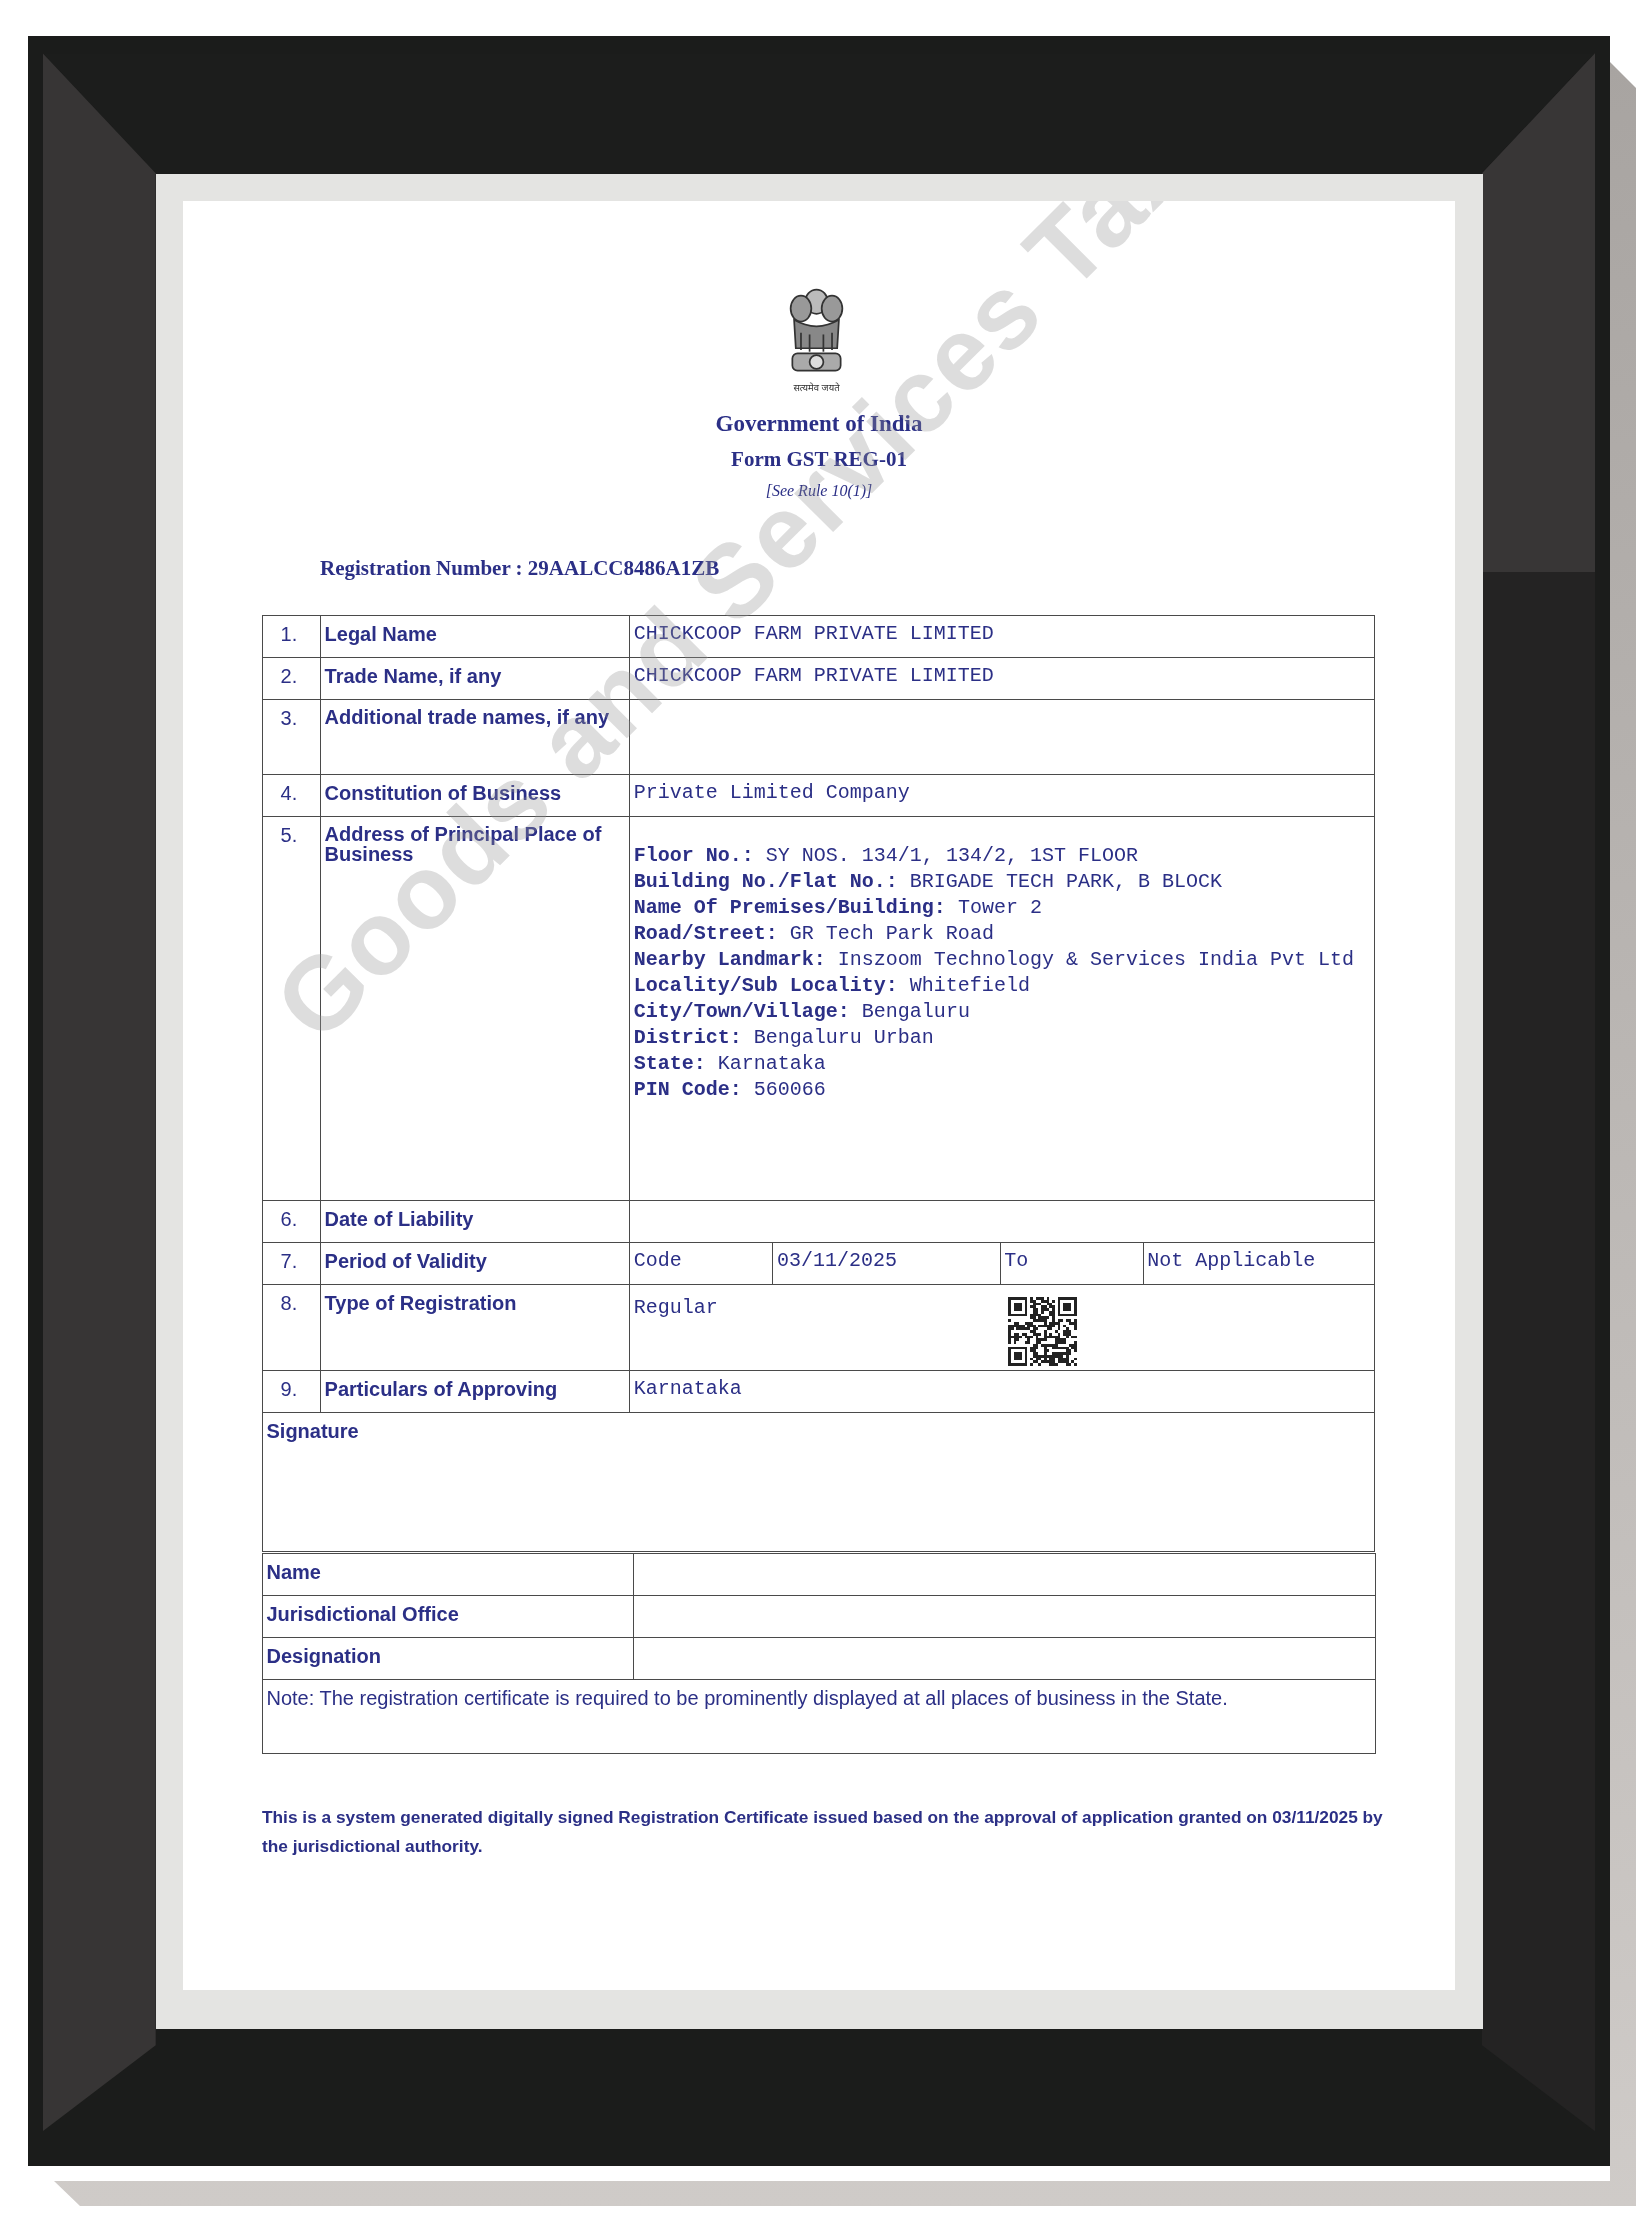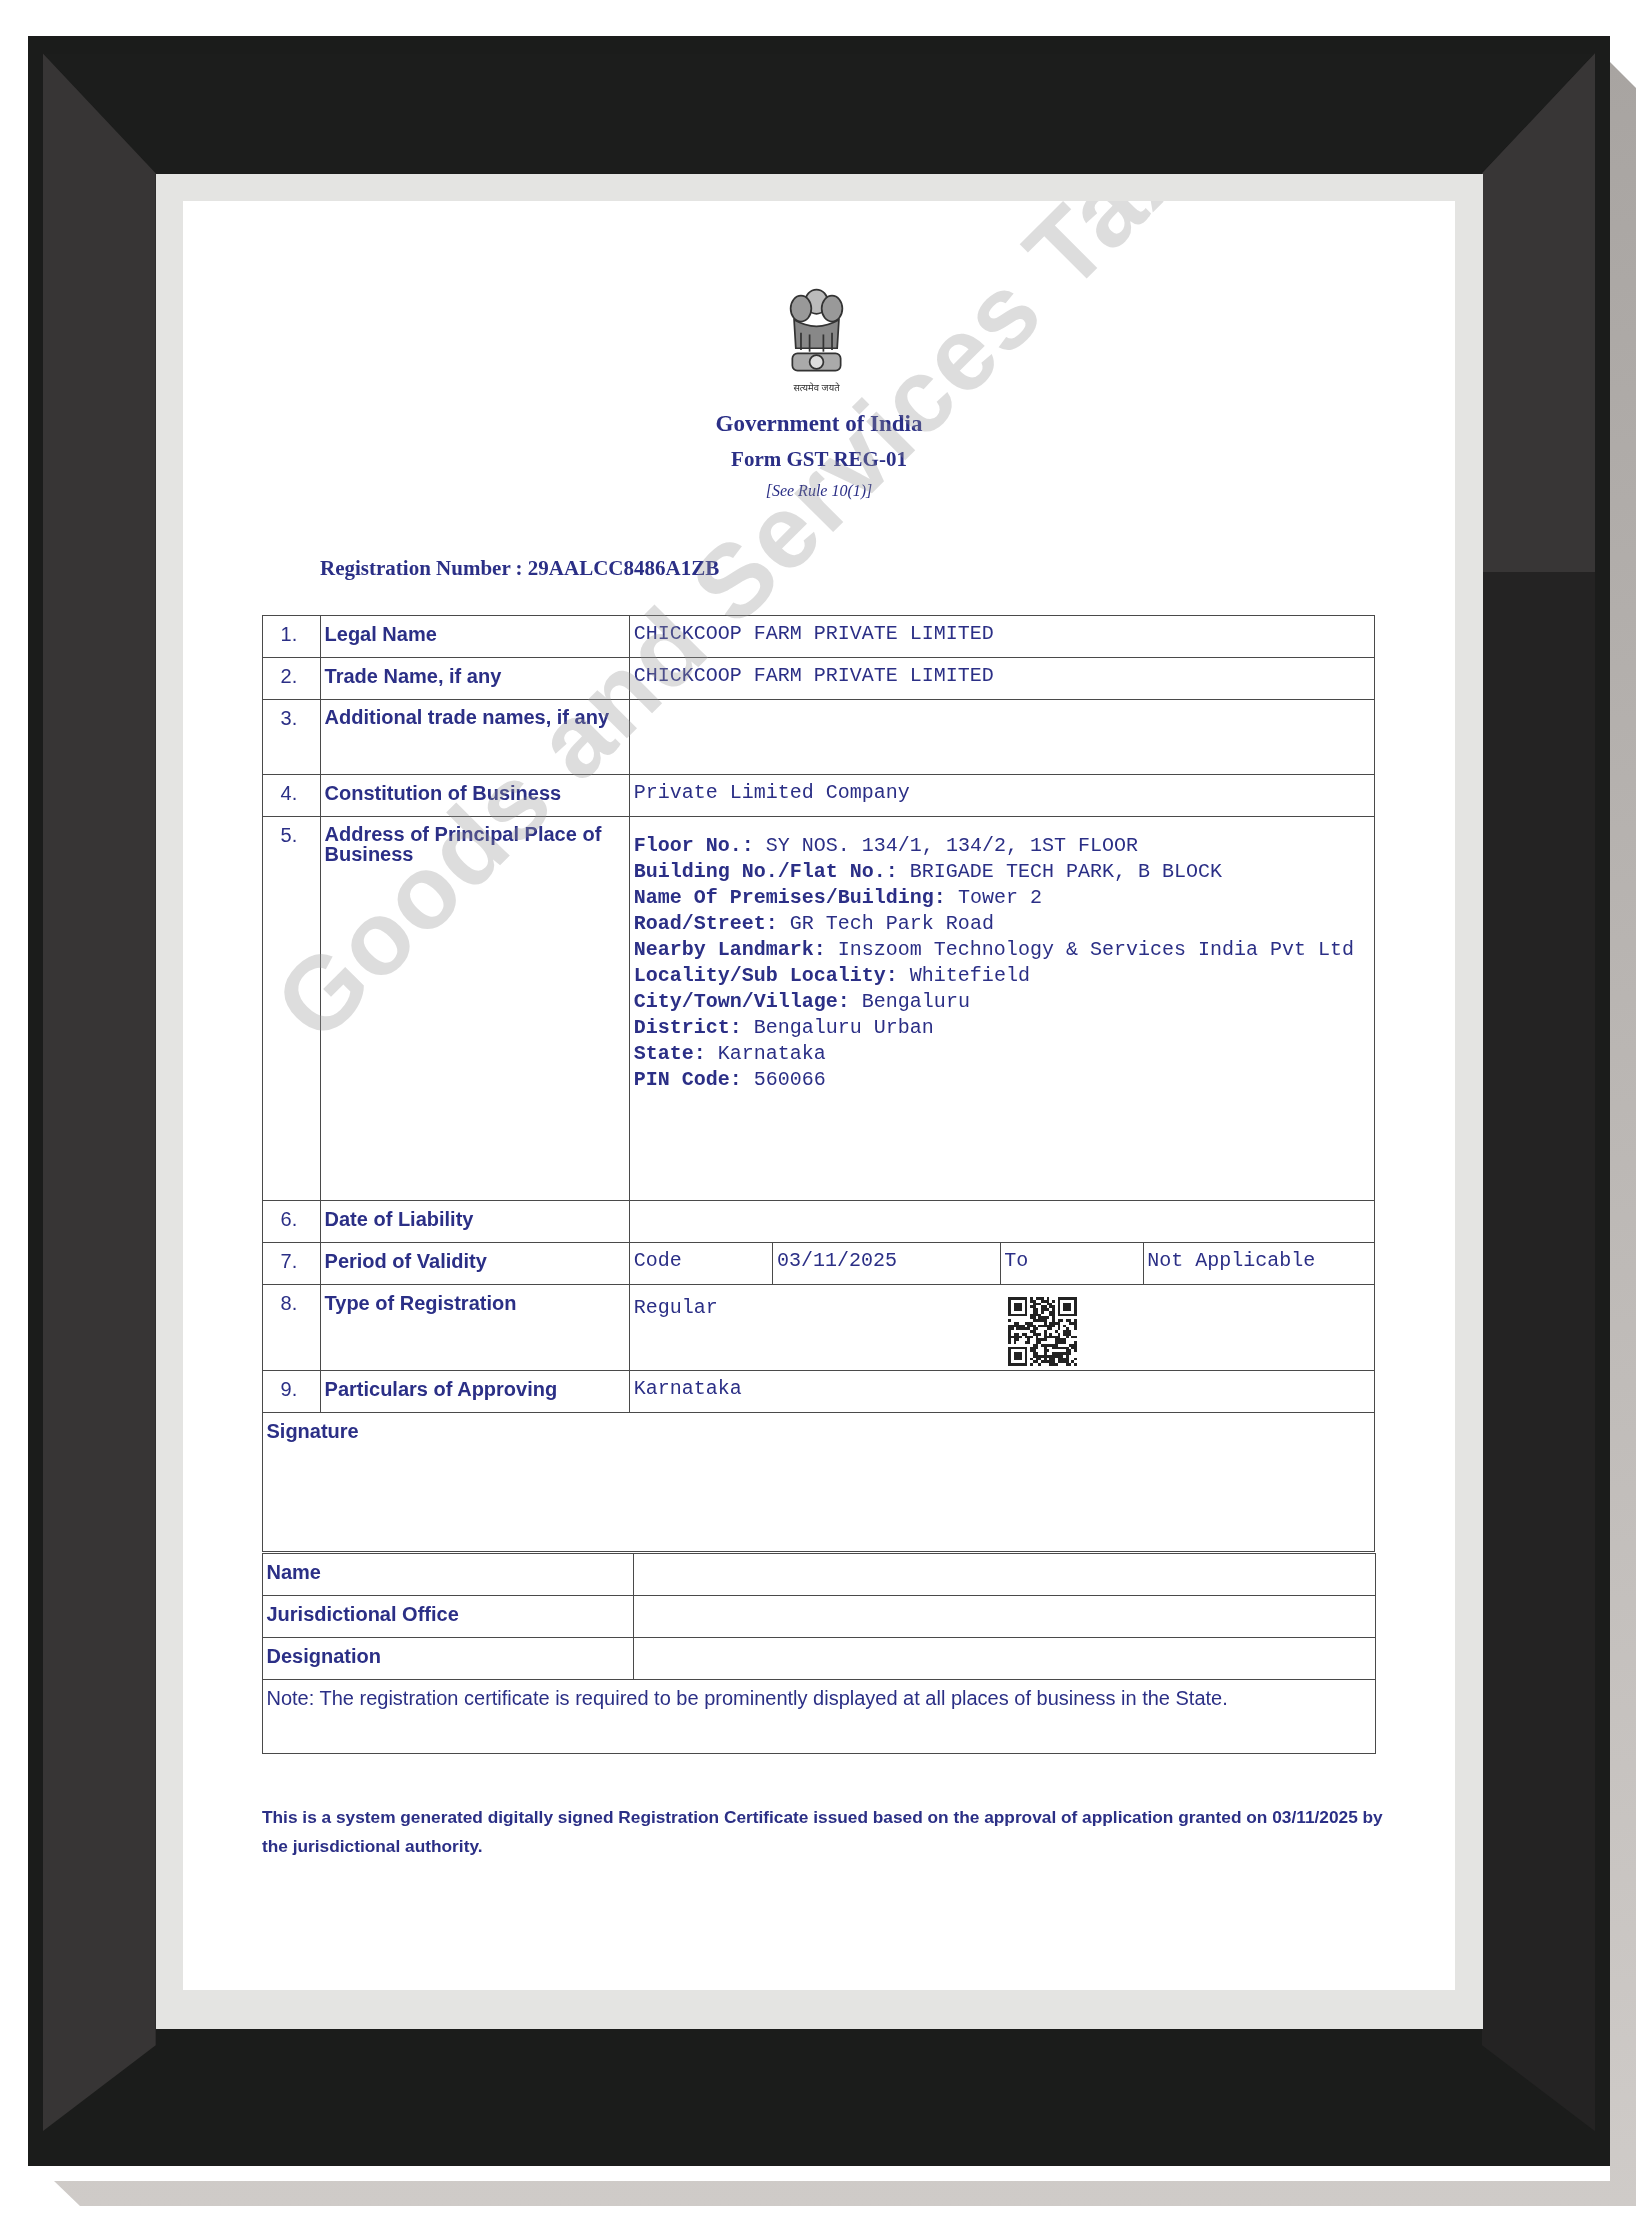--- a/index.html
+++ b/index.html
@@ -150,21 +150,21 @@
       <td class="val" colspan="4"></td>
     </tr>
     <tr style="height:42px">
       <td class="num">4.</td>
       <td class="lbl">Constitution of Business</td>
       <td class="val" colspan="4">Private Limited Company</td>
     </tr>
     <tr style="height:384px">
       <td class="num">5.</td>
       <td class="lbl" style="line-height:20px">Address of Principal Place of Business</td>
-      <td class="val" colspan="4" style="padding-top:16px">
+      <td class="val" colspan="4" style="padding-top:26px">
         <div class="addr-line"><b>Floor No.:</b><span> SY NOS. 134/1, 134/2, 1ST FLOOR</span></div>
         <div class="addr-line"><b>Building No./Flat No.:</b><span> BRIGADE TECH PARK, B BLOCK</span></div>
         <div class="addr-line"><b>Name Of Premises/Building:</b><span> Tower 2</span></div>
         <div class="addr-line"><b>Road/Street:</b><span> GR Tech Park Road</span></div>
         <div class="addr-line"><b>Nearby Landmark:</b><span> Inszoom Technology &amp; Services India Pvt Ltd</span></div>
         <div class="addr-line"><b>Locality/Sub Locality:</b><span> Whitefield</span></div>
         <div class="addr-line"><b>City/Town/Village:</b><span> Bengaluru</span></div>
         <div class="addr-line"><b>District:</b><span> Bengaluru Urban</span></div>
         <div class="addr-line"><b>State:</b><span> Karnataka</span></div>
         <div class="addr-line"><b>PIN Code:</b><span> 560066</span></div>

